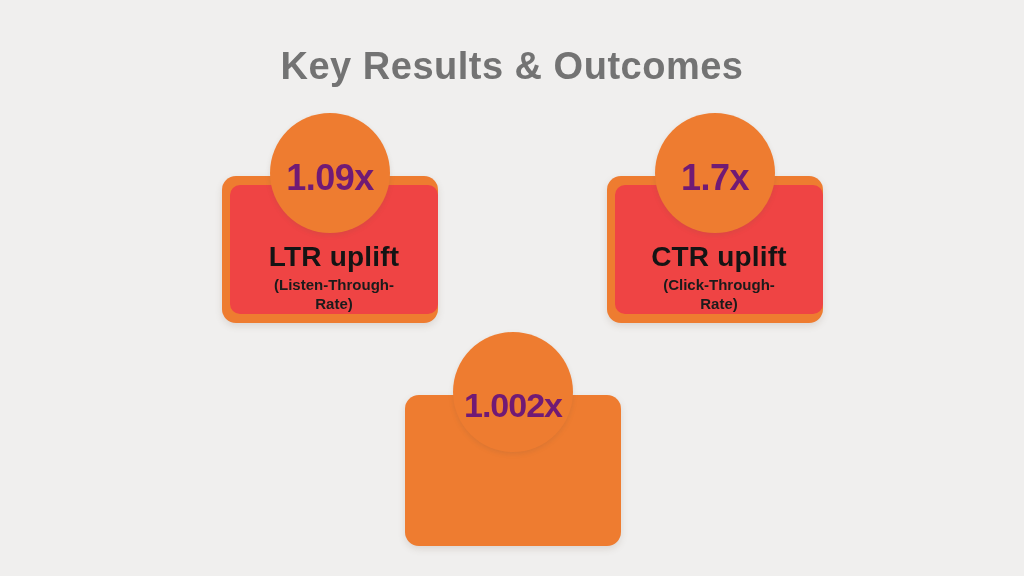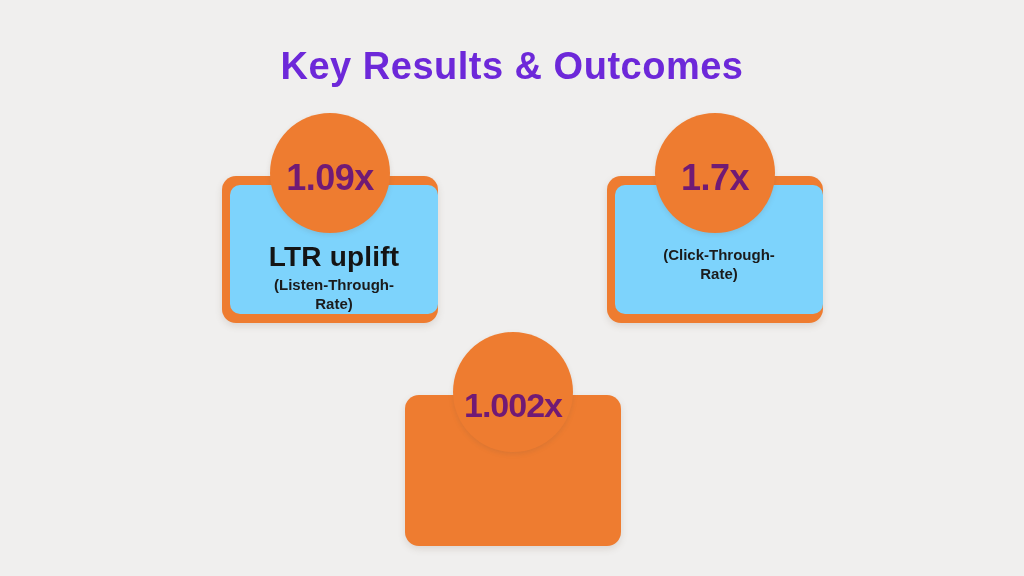--- a/index.html
+++ b/index.html
@@ -18,41 +18,41 @@
   .slide-title {
     position: absolute;
     top: 44px;
     left: 0;
     width: 100%;
     text-align: center;
     font-size: 38px;
     line-height: 44px;
     font-weight: 800;
     letter-spacing: 0.5px;
-    color: #6d28d9;
+    color: #737373;
   }
   
   .card {
     position: absolute;
     width: 216px;
     height: 147px;
     background: #ee7c30;
     border-radius: 14px;
     box-shadow: 0 3px 7px rgba(110, 85, 70, 0.16);
   }
   .card-1 { left: 222px; top: 176px; }
   .card-2 { left: 607px; top: 176px; }
   .card-3 { left: 405px; top: 395px; height: 151px; }
   .card-body {
     position: absolute;
     left: 8px;
     top: 9px;
     right: 0;
     bottom: 9px;
-    background: #7dd3fc;
+    background: #ef4444;
     border-radius: 10px;
     display: flex;
     flex-direction: column;
     align-items: center;
     text-align: center;
     box-sizing: border-box;
     padding-top: 57px;
   }
   .card-3 .card-body { padding-top: 74px; }
   .circle {
@@ -114,20 +114,21 @@
         <span class="subline">Rate)</span>
       </div>
     </div>
   </div>
 
   <div class="card card-2">
     <div class="circle">
       <span class="metric-value">1.7x</span>
     </div>
     <div class="card-body">
+      <div class="card-label">CTR uplift</div>
       <div class="card-sublabel">
         <span class="subline">(Click-Through-</span>
         <span class="subline">Rate)</span>
       </div>
     </div>
   </div>
 
   <div class="card card-3">
     <div class="circle">
       <span class="metric-value">1.002x</span>

